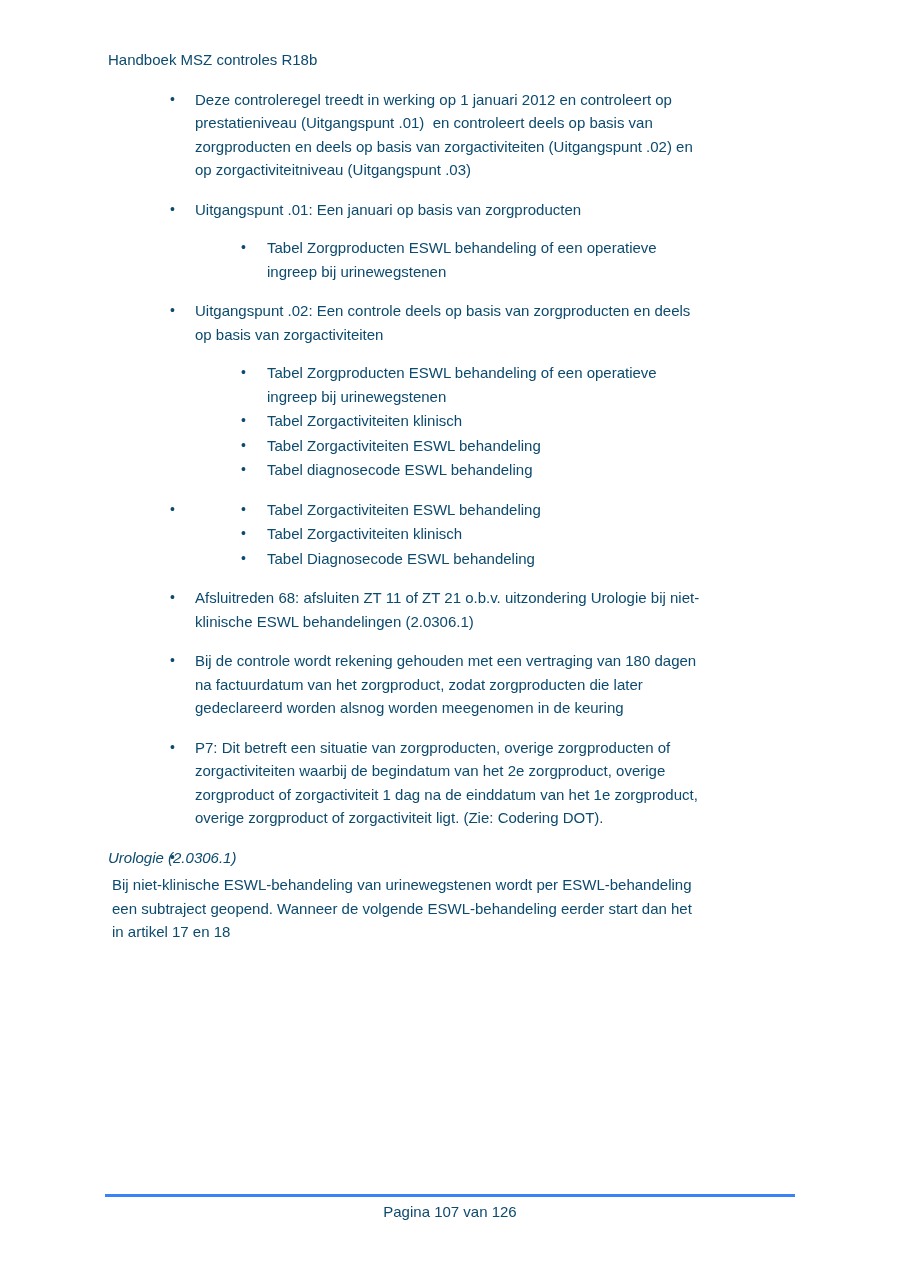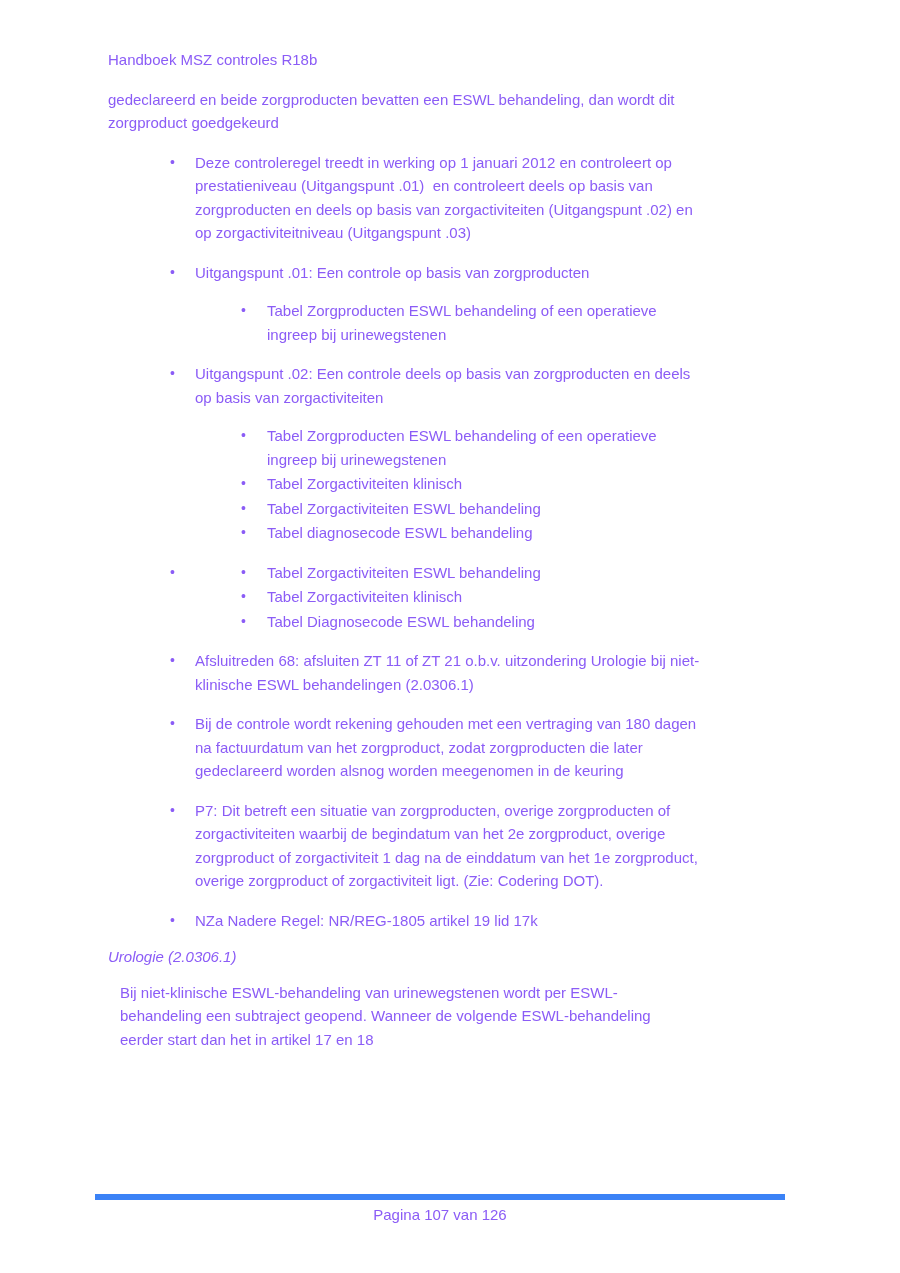--- a/index.html
+++ b/index.html
@@ -6,67 +6,66 @@
   .page {
     position: relative;
     width: 812px;
     height: 1273px;
     background: #ffffff;
     box-sizing: border-box;
     padding: 48px 105px 0 108px;
     font-family: "Liberation Sans", "DejaVu Sans", sans-serif;
     font-size: 15px;
     line-height: 23.5px;
-    color: #8b5cf6;
+    color: #0c4a6e;
     overflow: hidden;
   }
   .doc-header { margin: 0; }
   .intro-para { margin: 16px 0 0 0; }
   .section-heading { margin: 98px 0 0 0; }
   .li { position: relative; }
   .l1 { padding-left: 87px; margin-top: 16px; }
   .l2 { padding-left: 159px; margin-top: 1px; }
   .sublist { margin-top: 15px; }
   .sublist .l2:first-child { margin-top: 0; }
   .li .bullet {
     position: absolute;
     font-size: 14px;
   }
   .l1 .bullet { left: 62px; }
   .l2 .bullet { left: 133px; }
   .urologie-heading { font-style: italic; margin: 13px 0 0 0; }
-  .closing-para { margin: 12px; }
+  .closing-para { margin: 4px; }
   .footer {
     position: absolute;
-    left: 95px;
+    left: 105px;
     top: 1194px;
     width: 690px;
-    border-top: 6px solid #3b82f6;
+    border-top: 3px solid #3b82f6;
     text-align: center;
     padding-top: 3px;
   }
 </style>
 </head>
 <body>
 
 <div class="page">
 
   <p class="doc-header">Handboek MSZ controles R18b</p>
 
-  <p class="intro-para">gedeclareerd en beide zorgproducten bevatten een ESWL behandeling, dan wordt dit zorgproduct goedgekeurd</p>
 
 
   <div class="li l1">
     <span class="bullet">•</span>
     <span>Deze controleregel treedt in werking op 1 januari 2012 en controleert op prestatieniveau (Uitgangspunt .01)&nbsp; en controleert deels op basis van zorgproducten en deels op basis van zorgactiviteiten (Uitgangspunt .02) en op zorgactiviteitniveau (Uitgangspunt .03)</span>
   </div>
 
   <div class="li l1">
     <span class="bullet">•</span>
-    <span>Uitgangspunt .01: Een controle op basis van zorgproducten</span>
+    <span>Uitgangspunt .01: Een januari op basis van zorgproducten</span>
   </div>
   <div class="sublist">
     <div class="li l2">
       <span class="bullet">•</span>
       <span>Tabel Zorgproducten ESWL behandeling of een operatieve ingreep bij urinewegstenen</span>
     </div>
   </div>
 
   <div class="li l1">
     <span class="bullet">•</span>
@@ -119,21 +118,20 @@
     <span>Bij de controle wordt rekening gehouden met een vertraging van 180 dagen na factuurdatum van het zorgproduct, zodat zorgproducten die later gedeclareerd worden alsnog worden meegenomen in de keuring</span>
   </div>
 
   <div class="li l1">
     <span class="bullet">•</span>
     <span>P7: Dit betreft een situatie van zorgproducten, overige zorgproducten of zorgactiviteiten waarbij de begindatum van het 2e zorgproduct, overige zorgproduct of zorgactiviteit 1 dag na de einddatum van het 1e zorgproduct, overige zorgproduct of zorgactiviteit ligt. (Zie: Codering DOT).</span>
   </div>
 
   <div class="li l1">
     <span class="bullet">•</span>
-    <span>NZa Nadere Regel: NR/REG-1805 artikel 19 lid 17k</span>
   </div>
 
   <p class="urologie-heading">Urologie (2.0306.1)</p>
   <p class="closing-para">Bij niet-klinische ESWL-behandeling van urinewegstenen wordt per ESWL-behandeling een subtraject geopend. Wanneer de volgende ESWL-behandeling eerder start dan het in artikel 17 en 18</p>
 
   <div class="footer">
     <span>Pagina 107 van 126</span>
   </div>
 
 </div>

